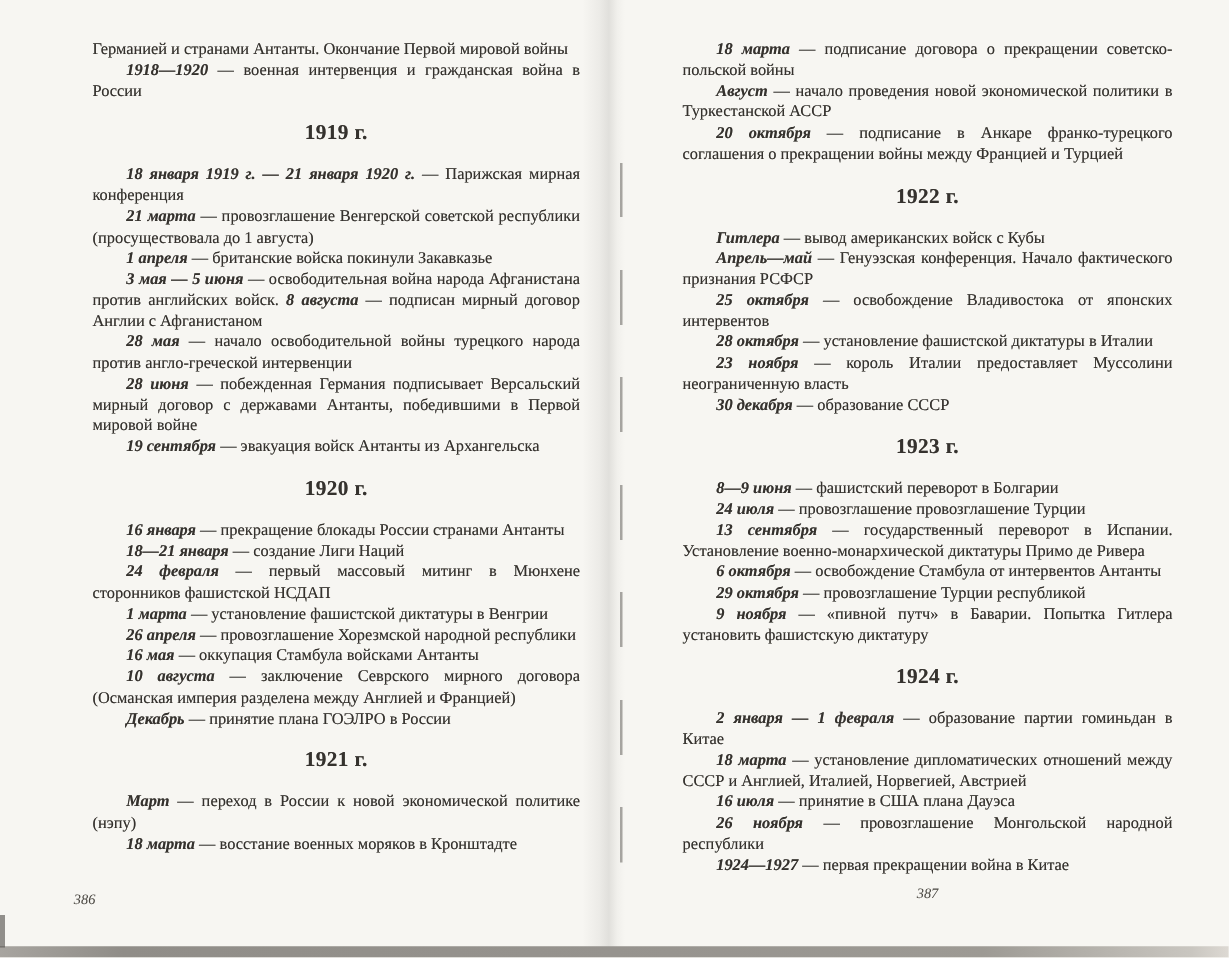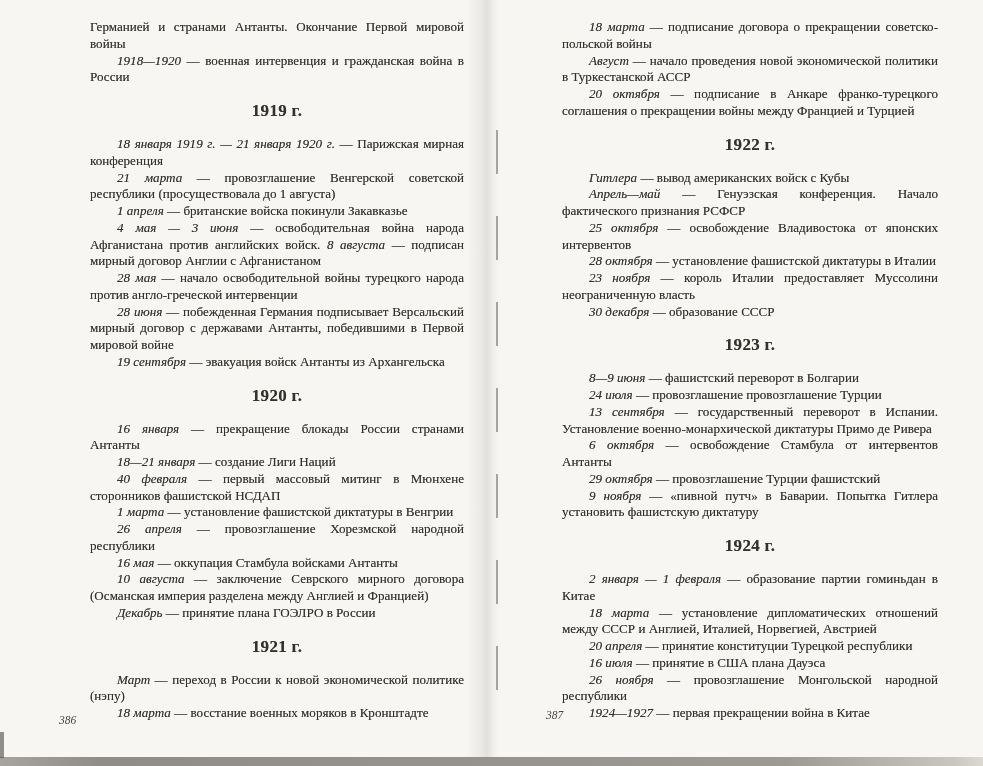--- a/index.html
+++ b/index.html
@@ -10,47 +10,47 @@
   html,body{margin:0;padding:0;}
   body{
     width:983px;height:766px;position:relative;overflow:hidden;
     background:var(--paper);
     color:var(--ink);
     font-family:"Liberation Serif","DejaVu Serif",serif;
   }
   .page{position:absolute;top:0;height:740px;}
   .page.left{left:74px;width:390px;}
   .page.right{left:546px;width:392px;}
-  .content{padding-top:19px;filter:blur(0.28px);margin-left:16px;}
+  .content{padding-top:31px;filter:blur(0.28px);}
   .para{
     margin:0;
     font-size:13.1px;
     line-height:16.75px;
     text-align:justify;
     text-shadow:0 0 0.45px rgba(45,42,38,0.55);
   }
   .para.ind{text-indent:27px;}
-  .date{font-style:italic;}
+  .date{font-style:italic;font-weight:bold;}
   .heading{
     font-weight:bold;
     text-align:center;
     font-size:17px;
     margin:15px 0 15px 0;
     letter-spacing:0.3px;
     text-shadow:0 0 0.45px rgba(45,42,38,0.55);
   }
   .page-number{
     position:absolute;
     font-size:11.5px;
     font-style:italic;
     color:var(--faded-ink);
     filter:blur(0.25px);
   }
   .page-number.num-left{left:59px;top:714px;}
-  .page-number.num-right{left:546px;width:392px;text-align:left;top:709px;}
+  .page-number.num-right{left:546px;width:392px;text-align:center;top:709px;}
   .gutter-shadow{
     position:absolute;left:466px;top:0;width:34px;height:758px;
     background:linear-gradient(90deg,
       rgba(90,88,84,0) 0%,
       rgba(90,88,84,0.07) 40%,
       rgba(90,88,84,0.14) 62%,
       rgba(90,88,84,0.04) 82%,
       rgba(90,88,84,0) 100%);
     pointer-events:none;
   }
@@ -76,28 +76,28 @@
 <body>
 
 <div class="page left">
   <div class="content" id="page-left">
       <p class="para"><span class="txt">Германией и странами Антанты. Окончание Первой мировой войны</span></p>
       <p class="para ind"><span class="date">1918—1920</span><span class="txt"> — военная интервенция и гражданская война в России</span></p>
       <div class="heading">1919 г.</div>
       <p class="para ind"><span class="date">18 января 1919 г. — 21 января 1920 г.</span><span class="txt"> — Парижская мирная конференция</span></p>
       <p class="para ind"><span class="date">21 марта</span><span class="txt"> — провозглашение Венгерской советской республики (просуществовала до 1 августа)</span></p>
       <p class="para ind"><span class="date">1 апреля</span><span class="txt"> — британские войска покинули Закавказье</span></p>
-      <p class="para ind"><span class="date">4 мая — 3 июня</span><span class="txt"> — освободительная война народа Афганистана против английских войск. </span><span class="date">8 августа</span><span class="txt"> — подписан мирный договор Англии с Афганистаном</span></p>
+      <p class="para ind"><span class="date">3 мая — 5 июня</span><span class="txt"> — освободительная война народа Афганистана против английских войск. </span><span class="date">8 августа</span><span class="txt"> — подписан мирный договор Англии с Афганистаном</span></p>
       <p class="para ind"><span class="date">28 мая</span><span class="txt"> — начало освободительной войны турецкого народа против англо-греческой интервенции</span></p>
       <p class="para ind"><span class="date">28 июня</span><span class="txt"> — побежденная Германия подписывает Версальский мирный договор с державами Антанты, победившими в Первой мировой войне</span></p>
       <p class="para ind"><span class="date">19 сентября</span><span class="txt"> — эвакуация войск Антанты из Архангельска</span></p>
       <div class="heading">1920 г.</div>
       <p class="para ind"><span class="date">16 января</span><span class="txt"> — прекращение блокады России странами Антанты</span></p>
       <p class="para ind"><span class="date">18—21 января</span><span class="txt"> — создание Лиги Наций</span></p>
-      <p class="para ind"><span class="date">40 февраля</span><span class="txt"> — первый массовый митинг в Мюнхене сторонников фашистской НСДАП</span></p>
+      <p class="para ind"><span class="date">24 февраля</span><span class="txt"> — первый массовый митинг в Мюнхене сторонников фашистской НСДАП</span></p>
       <p class="para ind"><span class="date">1 марта</span><span class="txt"> — установление фашистской диктатуры в Венгрии</span></p>
       <p class="para ind"><span class="date">26 апреля</span><span class="txt"> — провозглашение Хорезмской народной республики</span></p>
       <p class="para ind"><span class="date">16 мая</span><span class="txt"> — оккупация Стамбула войсками Антанты</span></p>
       <p class="para ind"><span class="date">10 августа</span><span class="txt"> — заключение Севрского мирного договора (Османская империя разделена между Англией и Францией)</span></p>
       <p class="para ind"><span class="date">Декабрь</span><span class="txt"> — принятие плана ГОЭЛРО в России</span></p>
       <div class="heading">1921 г.</div>
       <p class="para ind"><span class="date">Март</span><span class="txt"> — переход в России к новой экономической политике (нэпу)</span></p>
       <p class="para ind"><span class="date">18 марта</span><span class="txt"> — восстание военных моряков в Кронштадте</span></p>
     </div>
 </div>
@@ -112,26 +112,25 @@
       <p class="para ind"><span class="date">Апрель—май</span><span class="txt"> — Генуэзская конференция. Начало фактического признания РСФСР</span></p>
       <p class="para ind"><span class="date">25 октября</span><span class="txt"> — освобождение Владивостока от японских интервентов</span></p>
       <p class="para ind"><span class="date">28 октября</span><span class="txt"> — установление фашистской диктатуры в Италии</span></p>
       <p class="para ind"><span class="date">23 ноября</span><span class="txt"> — король Италии предоставляет Муссолини неограниченную власть</span></p>
       <p class="para ind"><span class="date">30 декабря</span><span class="txt"> — образование СССР</span></p>
       <div class="heading">1923 г.</div>
       <p class="para ind"><span class="date">8—9 июня</span><span class="txt"> — фашистский переворот в Болгарии</span></p>
       <p class="para ind"><span class="date">24 июля</span><span class="txt"> — провозглашение провозглашение Турции</span></p>
       <p class="para ind"><span class="date">13 сентября</span><span class="txt"> — государственный переворот в Испании. Установление военно-монархической диктатуры Примо де Ривера</span></p>
       <p class="para ind"><span class="date">6 октября</span><span class="txt"> — освобождение Стамбула от интервентов Антанты</span></p>
-      <p class="para ind"><span class="date">29 октября</span><span class="txt"> — провозглашение Турции фашистский</span></p>
+      <p class="para ind"><span class="date">29 октября</span><span class="txt"> — провозглашение Турции республикой</span></p>
       <p class="para ind"><span class="date">9 ноября</span><span class="txt"> — «пивной путч» в Баварии. Попытка Гитлера установить фашистскую диктатуру</span></p>
       <div class="heading">1924 г.</div>
       <p class="para ind"><span class="date">2 января — 1 февраля</span><span class="txt"> — образование партии гоминьдан в Китае</span></p>
       <p class="para ind"><span class="date">18 марта</span><span class="txt"> — установление дипломатических отношений между СССР и Англией, Италией, Норвегией, Австрией</span></p>
-      <p class="para ind"><span class="date">20 апреля</span><span class="txt"> — принятие конституции Турецкой республики</span></p>
       <p class="para ind"><span class="date">16 июля</span><span class="txt"> — принятие в США плана Дауэса</span></p>
       <p class="para ind"><span class="date">26 ноября</span><span class="txt"> — провозглашение Монгольской народной республики</span></p>
       <p class="para ind"><span class="date">1924—1927</span><span class="txt"> — первая прекращении война в Китае</span></p>
     </div>
 </div>
 
 <div class="page-number num-left">386</div>
 <div class="page-number num-right">387</div>
 
 <div class="gutter-shadow"></div>

